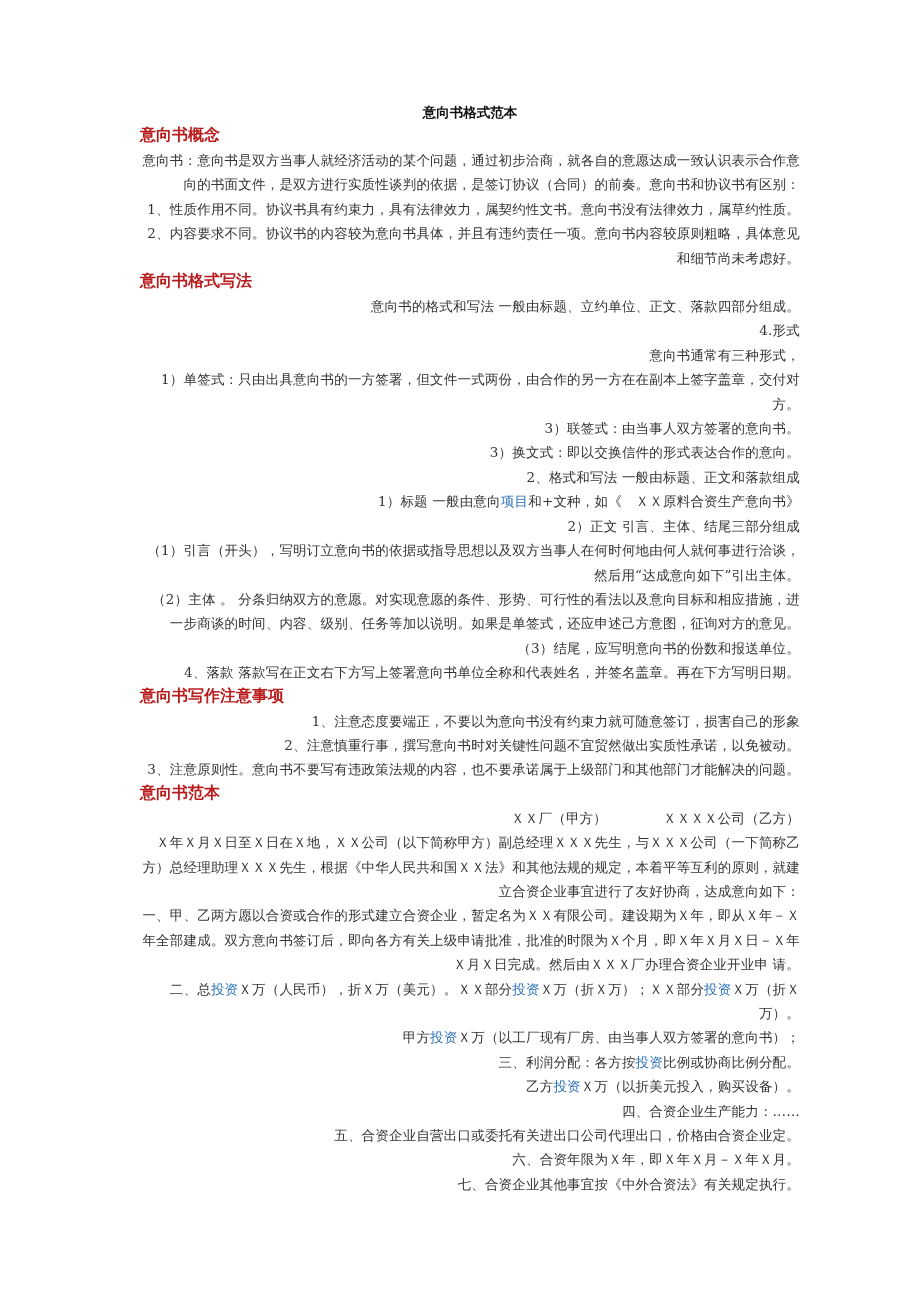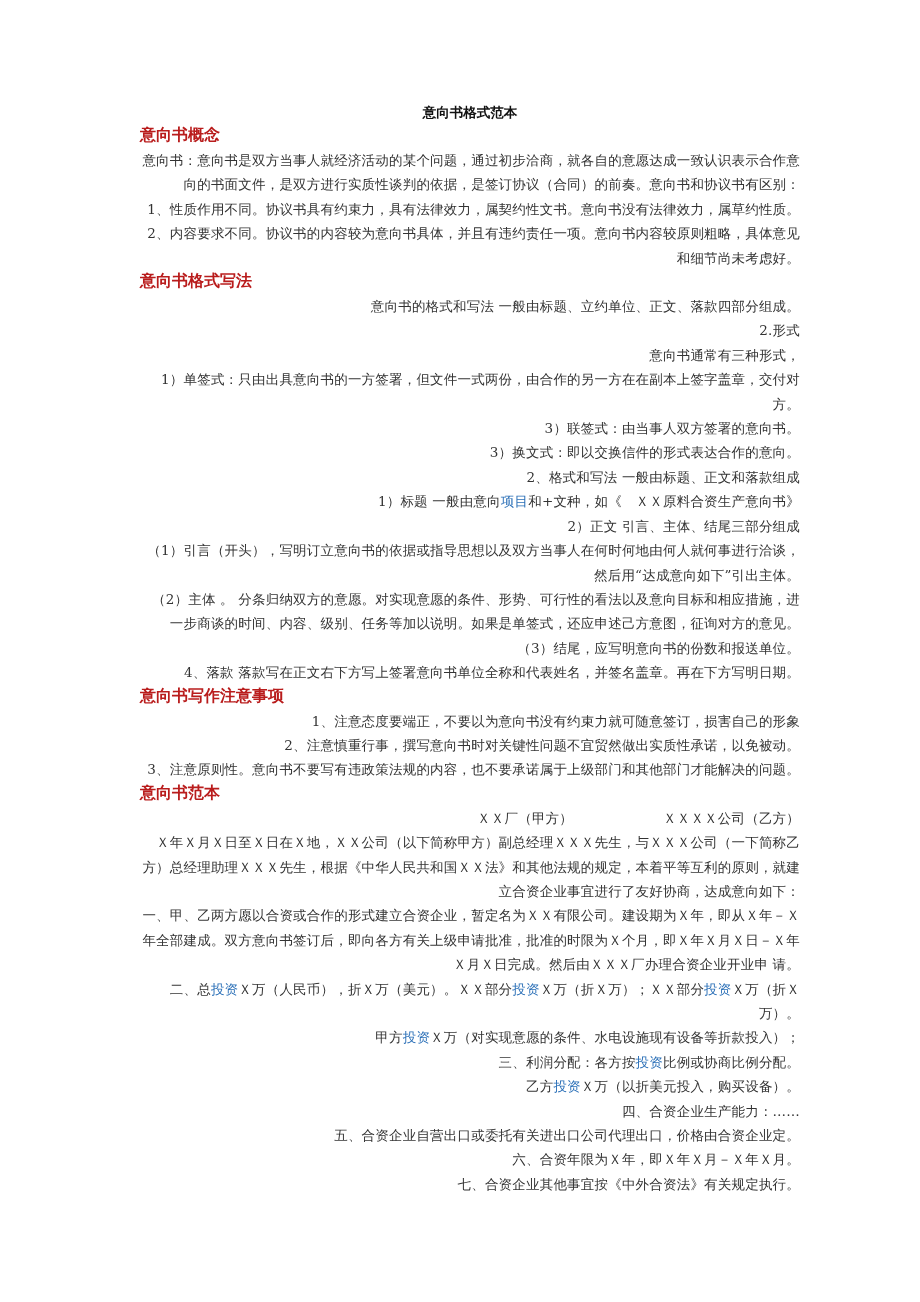--- a/index.html
+++ b/index.html
@@ -6,36 +6,36 @@
   body { width: 920px; height: 1302px; position: relative; overflow: hidden;
          font-family: "DejaVu Serif", "Liberation Serif", serif; color: #333333; }
   .page { position: absolute; left: 140px; top: 100px; width: 660px; }
   .title { text-align: center; font-weight: bold; font-size: 13.5px; color: #111;
            font-family: "DejaVu Sans", "Liberation Sans", sans-serif; height: 24px; line-height: 24px; }
   .h { font-weight: bold; font-size: 16px; color: #b91c1c; height: 24px; line-height: 24px;
        font-family: Liberation Mono, monospace; }
   .p { font-size: 13.5px; line-height: 24.4px; letter-spacing: 0.2px; text-align: right; }
   .link { color: #2a6fb7; margin-top: 43px; }
   .parties { padding-left: 28px; }
-  .parties span.b { display: inline-block; margin-left: 90px; }
+  .parties span.b { display: inline-block; margin-left: 56px; }
 </style>
 </head>
 <body>
 
 <div class="page">
   <div class="title">意向书格式范本</div>
 
   <div class="h">意向书概念</div>
   <div class="p">意向书：意向书是双方当事人就经济活动的某个问题，通过初步洽商，就各自的意愿达成一致认识表示合作意向的书面文件，是双方进行实质性谈判的依据，是签订协议（合同）的前奏。意向书和协议书有区别：</div>
   <div class="p">1、性质作用不同。协议书具有约束力，具有法律效力，属契约性文书。意向书没有法律效力，属草约性质。</div>
   <div class="p">2、内容要求不同。协议书的内容较为意向书具体，并且有违约责任一项。意向书内容较原则粗略，具体意见和细节尚未考虑好。</div>
 
   <div class="h">意向书格式写法</div>
   <div class="p">意向书的格式和写法 一般由标题、立约单位、正文、落款四部分组成。</div>
-  <div class="p">2.形式</div>
+  <div class="p">4.形式</div>
   <div class="p">意向书通常有三种形式，</div>
   <div class="p">1）单签式：只由出具意向书的一方签署，但文件一式两份，由合作的另一方在在副本上签字盖章，交付对方。</div>
   <div class="p">3）联签式：由当事人双方签署的意向书。</div>
   <div class="p">3）换文式：即以交换信件的形式表达合作的意向。</div>
   <div class="p">2、格式和写法 一般由标题、正文和落款组成</div>
   <div class="p">
     <span>1）标题 一般由意向</span><span class="link">项目</span><span>和+文种，如《　ＸＸ原料合资生产意向书》</span>
   </div>
   <div class="p">2）正文 引言、主体、结尾三部分组成</div>
   <div class="p">（1）引言（开头），写明订立意向书的依据或指导思想以及双方当事人在何时何地由何人就何事进行洽谈，然后用“达成意向如下”引出主体。</div>
@@ -52,21 +52,21 @@
   <div class="p parties">
     <span>ＸＸ厂（甲方）</span><span class="b">ＸＸＸＸ公司（乙方）</span>
   </div>
   <div class="p">Ｘ年Ｘ月Ｘ日至Ｘ日在Ｘ地，ＸＸ公司（以下简称甲方）副总经理ＸＸＸ先生，与ＸＸＸ公司（一下简称乙方）总经理助理ＸＸＸ先生，根据《中华人民共和国ＸＸ法》和其他法规的规定，本着平等互利的原则，就建立合资企业事宜进行了友好协商，达成意向如下：</div>
   <div class="p">一、甲、乙两方愿以合资或合作的形式建立合资企业，暂定名为ＸＸ有限公司。建设期为Ｘ年，即从Ｘ年－Ｘ年全部建成。双方意向书签订后，即向各方有关上级申请批准，批准的时限为Ｘ个月，即Ｘ年Ｘ月Ｘ日－Ｘ年Ｘ月Ｘ日完成。然后由ＸＸＸ厂办理合资企业开业申 请。</div>
 
   <div class="p">
     <span>二、总</span><span class="link">投资</span><span>Ｘ万（人民币），折Ｘ万（美元）。ＸＸ部分</span><span class="link">投资</span><span>Ｘ万（折Ｘ万）；ＸＸ部分</span><span class="link">投资</span><span>Ｘ万（折Ｘ万）。</span>
   </div>
   <div class="p">
-    <span>甲方</span><span class="link">投资</span><span>Ｘ万（对实现意愿的条件、水电设施现有设备等折款投入）；</span>
+    <span>甲方</span><span class="link">投资</span><span>Ｘ万（以工厂现有厂房、由当事人双方签署的意向书）；</span>
   </div>
   <div class="p">
     <span>三、利润分配：各方按</span><span class="link">投资</span><span>比例或协商比例分配。</span>
   </div>
   <div class="p">
     <span>乙方</span><span class="link">投资</span><span>Ｘ万（以折美元投入，购买设备）。</span>
   </div>
 
   <div class="p">四、合资企业生产能力：……</div>
   <div class="p">五、合资企业自营出口或委托有关进出口公司代理出口，价格由合资企业定。</div>

